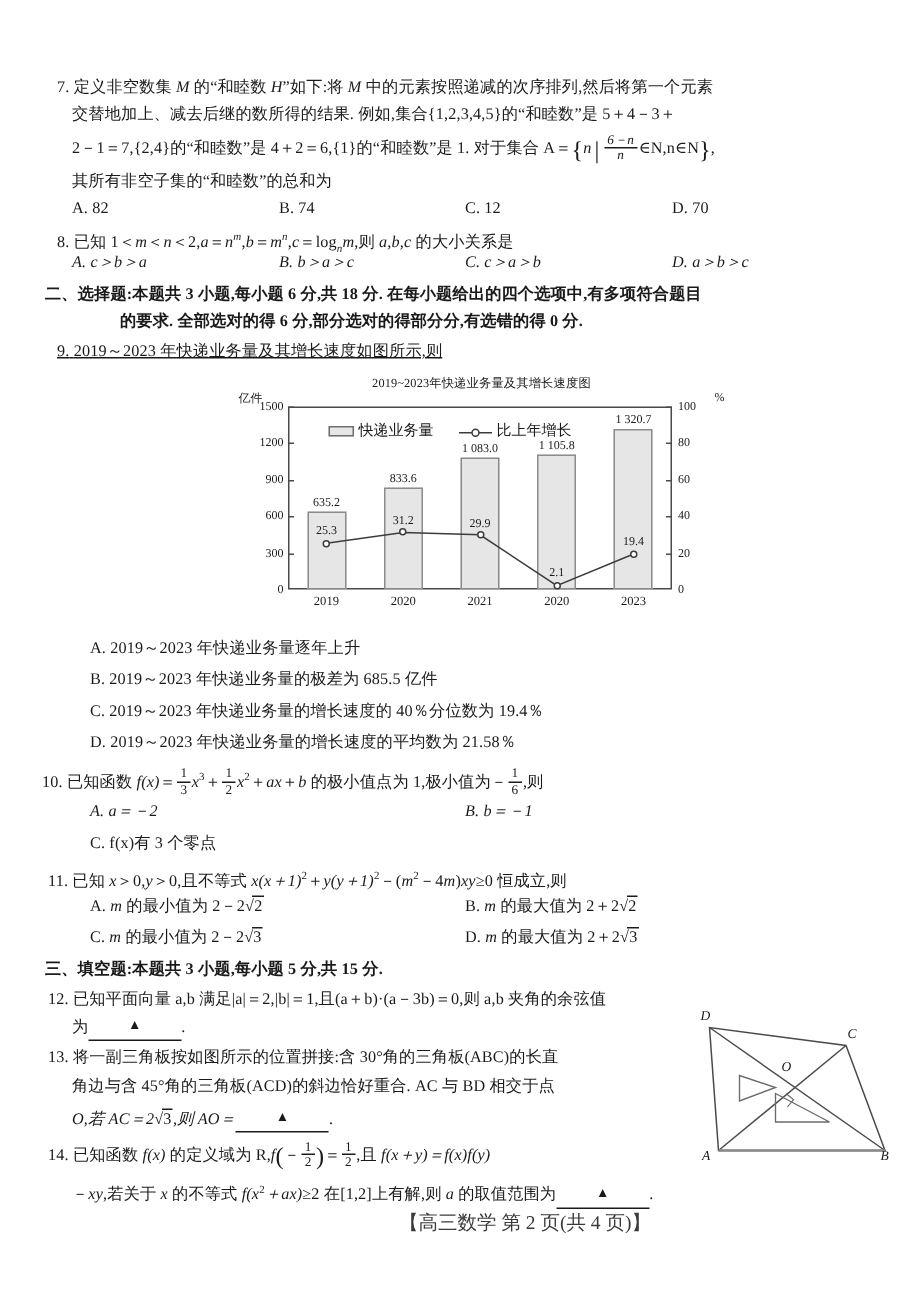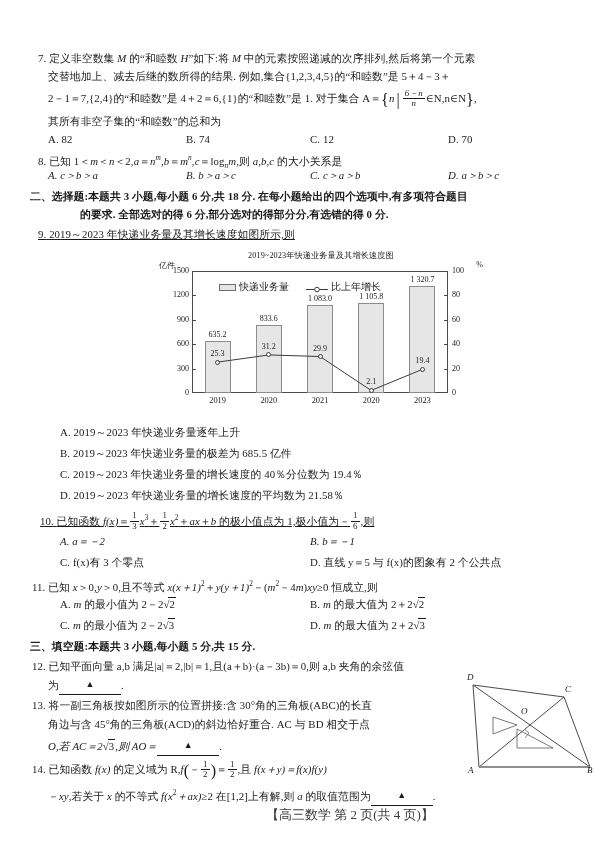--- a/index.html
+++ b/index.html
@@ -333,35 +333,32 @@
   <div class="qline" style="left:60px; top:445px;">
     <span>B. 2019～2023 年快递业务量的极差为 685.5 亿件</span>
   </div>
   <div class="qline" style="left:60px; top:466px;">
     <span>C. 2019～2023 年快递业务量的增长速度的 40％分位数为 19.4％</span>
   </div>
   <div class="qline" style="left:60px; top:487px;">
     <span>D. 2019～2023 年快递业务量的增长速度的平均数为 21.58％</span>
   </div>
 
-  <div class="qline" style="left:40px; top:509px;text-decoration:underline;">
+  <div class="qline" style="left:28px; top:509px;">
     <span>10.</span>
     <span>已知函数 </span><span class="ital">f(x)</span><span>＝</span><span class="frac"><span class="num">1</span><span class="den">3</span></span><span class="ital">x</span><span class="sup">3</span><span>＋</span><span class="frac"><span class="num">1</span><span class="den">2</span></span><span class="ital">x</span><span class="sup">2</span><span>＋</span><span class="ital">ax</span><span>＋</span><span class="ital">b</span><span> 的极小值点为 1,极小值为－</span><span class="frac"><span class="num">1</span><span class="den">6</span></span><span>,则</span>
   </div>
   <div class="qline ital" style="left:60px; top:533px;">
     <span>A. a＝－2</span>
   </div>
   <div class="qline ital" style="left:310px; top:533px;">
     <span>B. b＝－1</span>
   </div>
   <div class="qline" style="left:60px; top:554px;">
     <span>C. f(x)有 3 个零点</span>
-  </div>
-  <div class="qline" style="left:310px; top:554px;">
-    <span>D. 直线 y＝5 与 f(x)的图象有 2 个公共点</span>
   </div>
 
   <div class="qline" style="left:32px; top:575px;">
     <span>11.</span>
     <span>已知 </span><span class="ital">x</span><span>＞0,</span><span class="ital">y</span><span>＞0,且不等式 </span><span class="ital">x(x＋1)</span><span class="sup">2</span><span>＋</span><span class="ital">y(y＋1)</span><span class="sup">2</span><span>－(</span><span class="ital">m</span><span class="sup">2</span><span>－4</span><span class="ital">m</span><span>)</span><span class="ital">xy</span><span>≥0 恒成立,则</span>
   </div>
   <div class="qline" style="left:60px; top:596px;">
     <span>A. </span><span class="ital">m</span><span> 的最小值为 2－2</span><span>√</span><span class="sqrt">2</span>
   </div>
   <div class="qline" style="left:310px; top:596px;">

